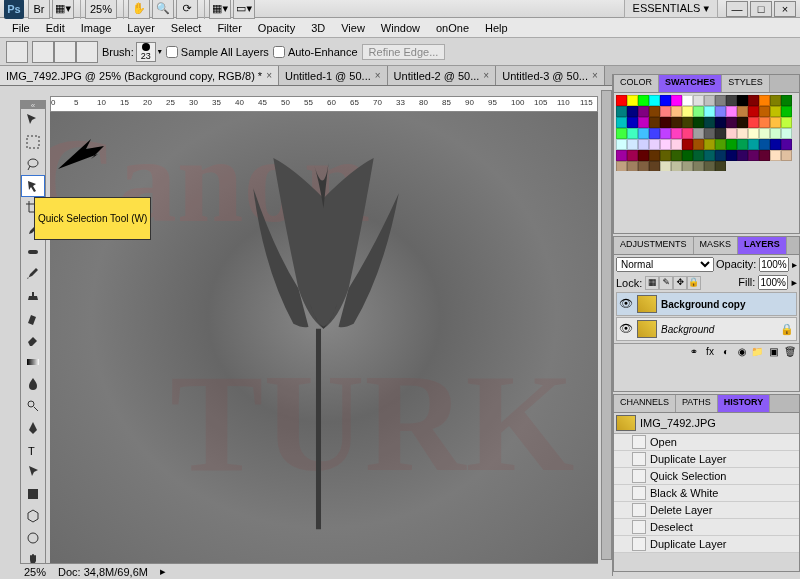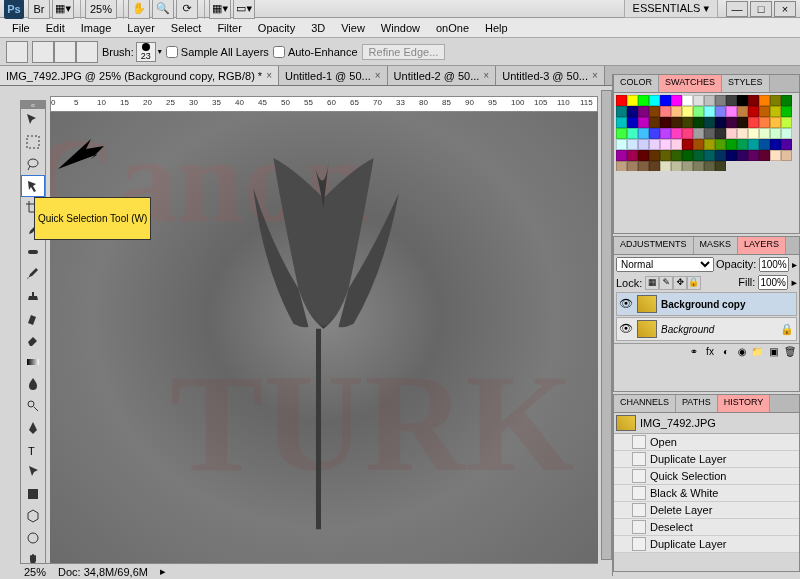--- a/index.html
+++ b/index.html
@@ -44,21 +44,21 @@
 .wm2 { top:230px; left:120px; color:#884040; font-size:140px;}
 
 .tooltip { position:absolute; left:34px; top:197px; background:#fde047; border:1px solid #333; padding:15px 3px; font-size:10px; white-space:nowrap; z-index:10;}
 .arrow-cursor { position:absolute; left:56px; top:134px; z-index:9; }
 .arrow-cursor svg { width:50px; height:40px; }
 
 .right-panels { position:absolute; right:0; top:74px; width:188px; height:502px; background:#d6d6d6; border-left:1px solid #888;}
 .panel { border:1px solid #888; margin-bottom:2px; background:#d6d6d6;}
 .panel-tabs { display:flex; height:18px; background:#b8b8b8; border-bottom:1px solid #888;}
 .panel-tabs span { padding:2px 6px; font-size:9px; border-right:1px solid #999; background:#c8c8c8;}
-.panel-tabs span.active { background:#fca5a5; font-weight:normal;}
+.panel-tabs span.active { background:#8b5cf6; font-weight:bold;}
 .swatches { padding:2px; display:flex; flex-wrap:wrap; gap:0; height:78px; overflow:hidden; align-content:flex-start;}
 .swatch { width:11px; height:11px; border:0.5px solid rgba(0,0,0,0.2);}
 
 .layers-body { padding:2px;}
 .layers-body .row1 { display:flex; align-items:center; gap:2px; margin-bottom:2px;}
 .layers-body select { font-size:10px; flex:1;}
 .layers-body .opacity { font-size:10px;}
 .layers-body .opacity input{ width:30px; font-size:10px;}
 .lock-row { font-size:10px; display:flex; align-items:center; gap:3px; padding:1px 0;}
 .lock-row .lockicons span{ display:inline-block; width:14px; height:14px; border:1px solid #aaa; font-size:9px; text-align:center;}

